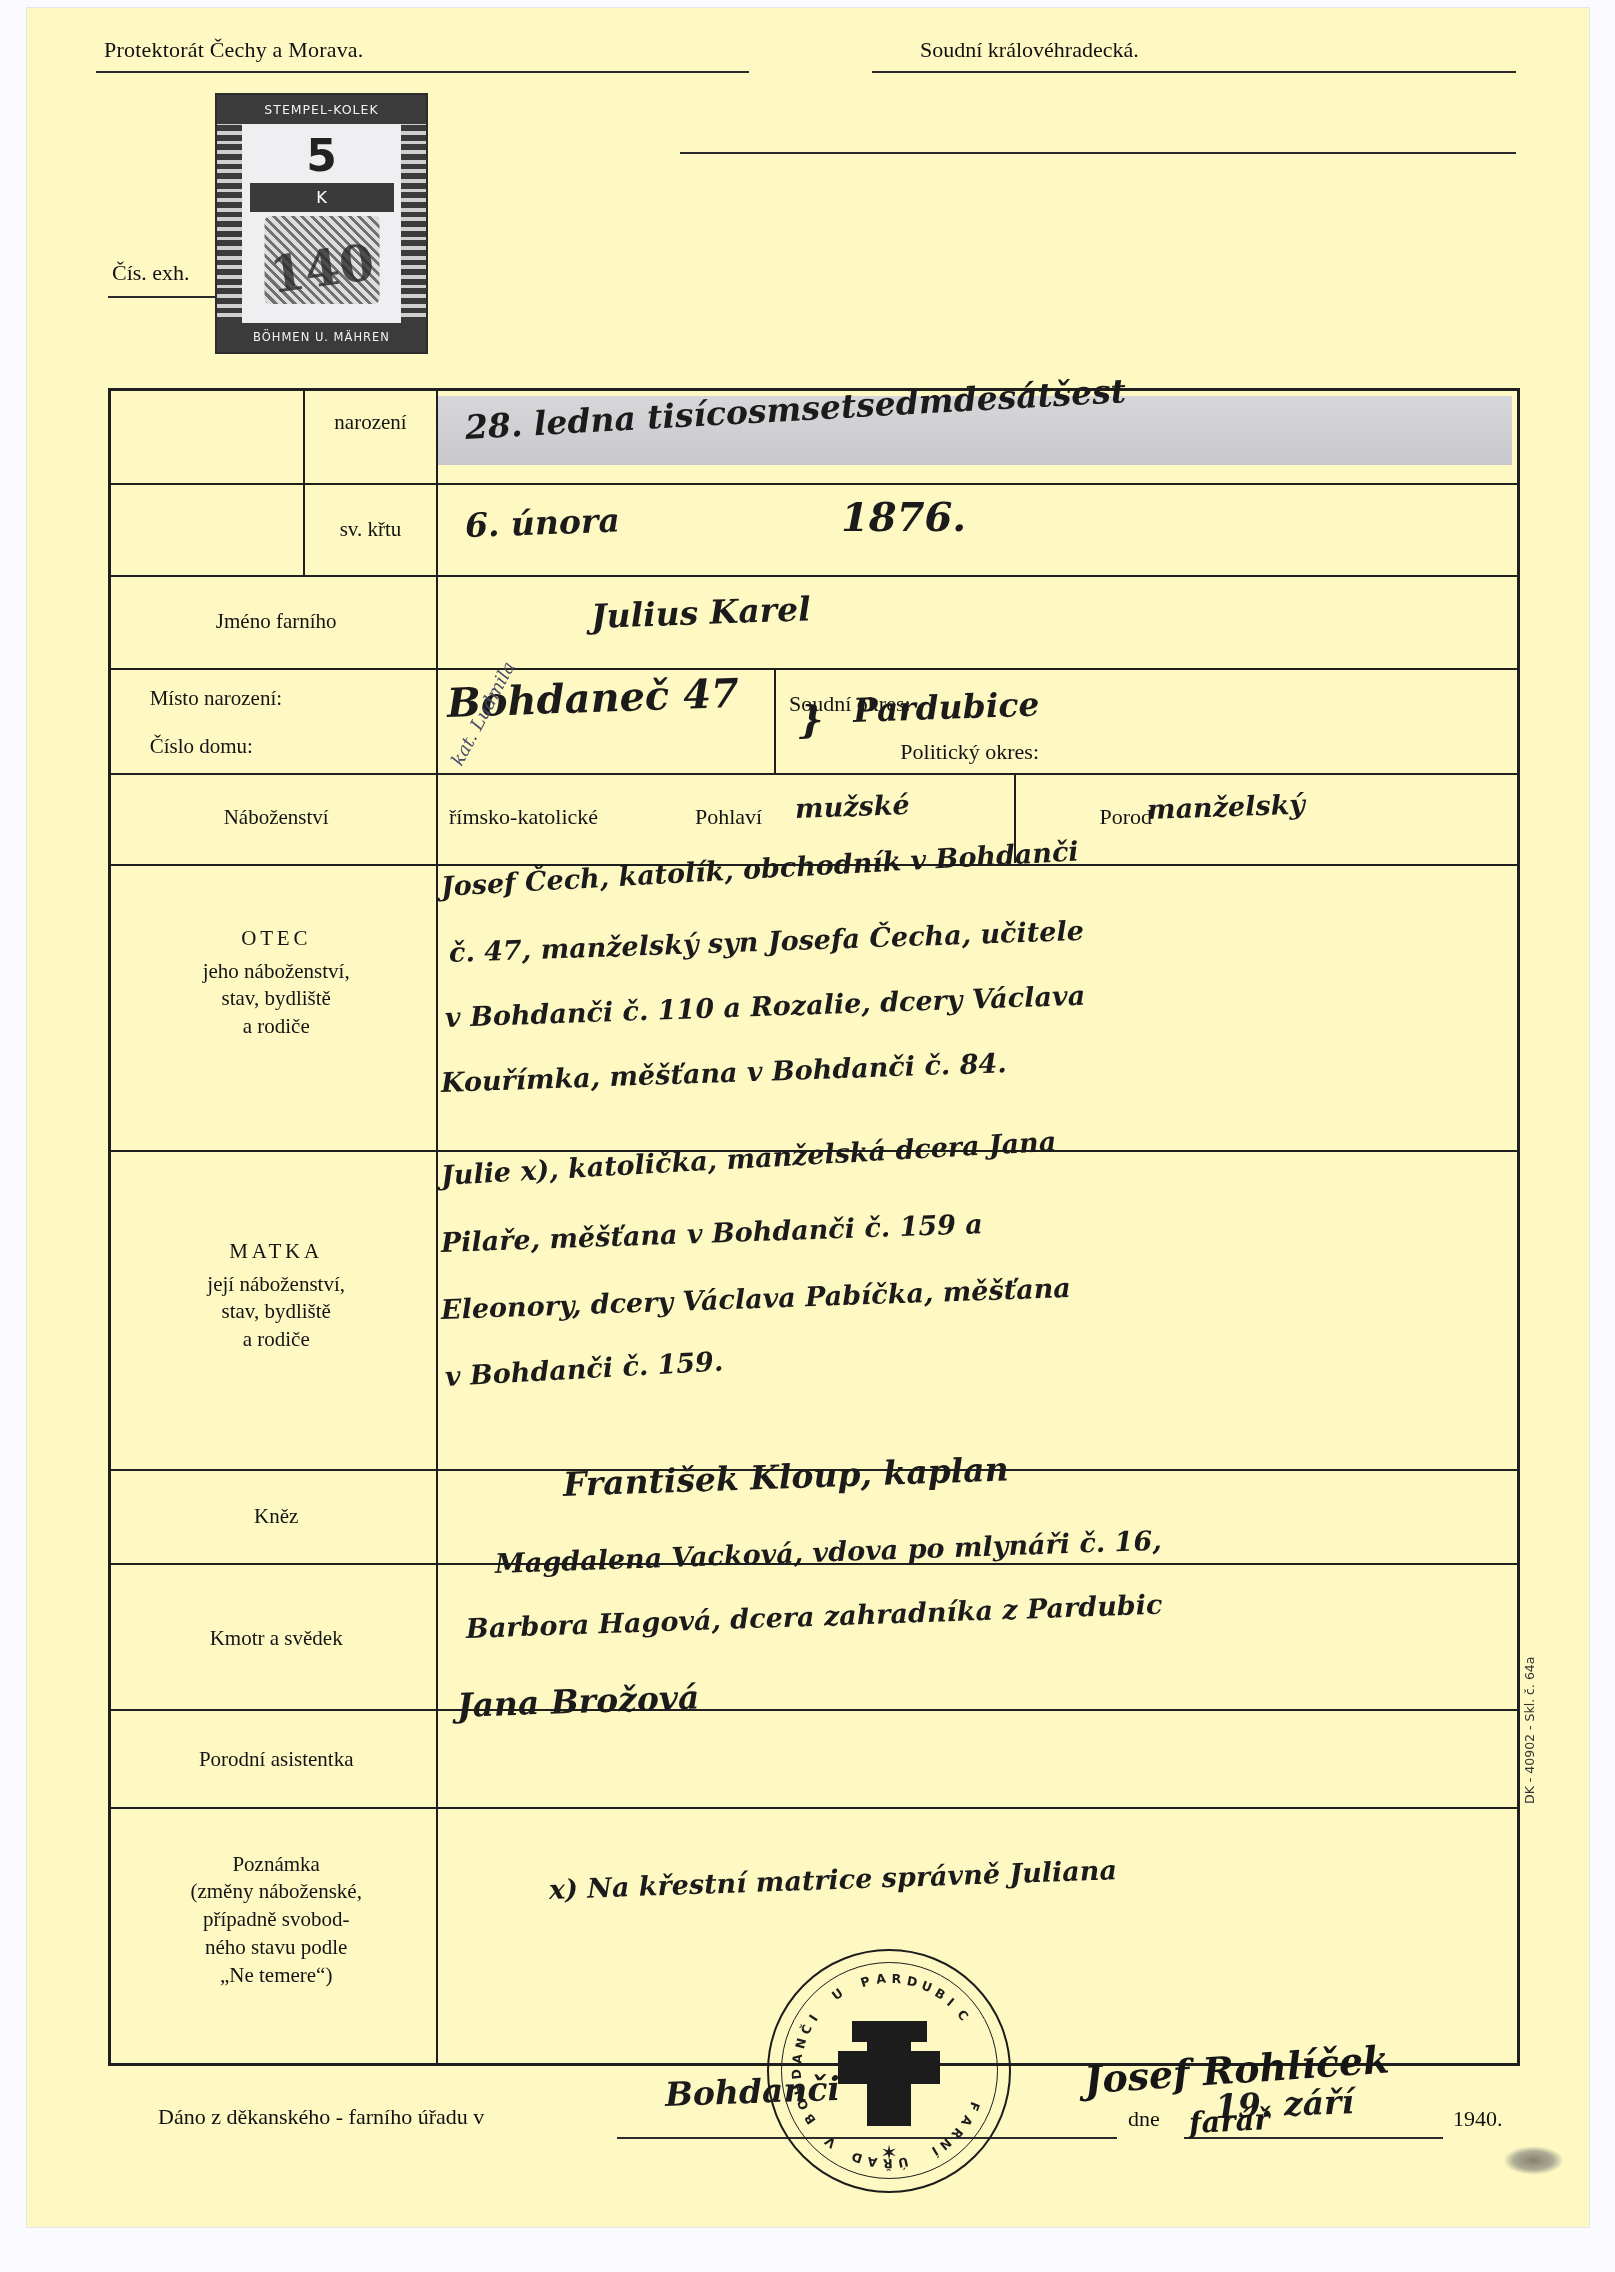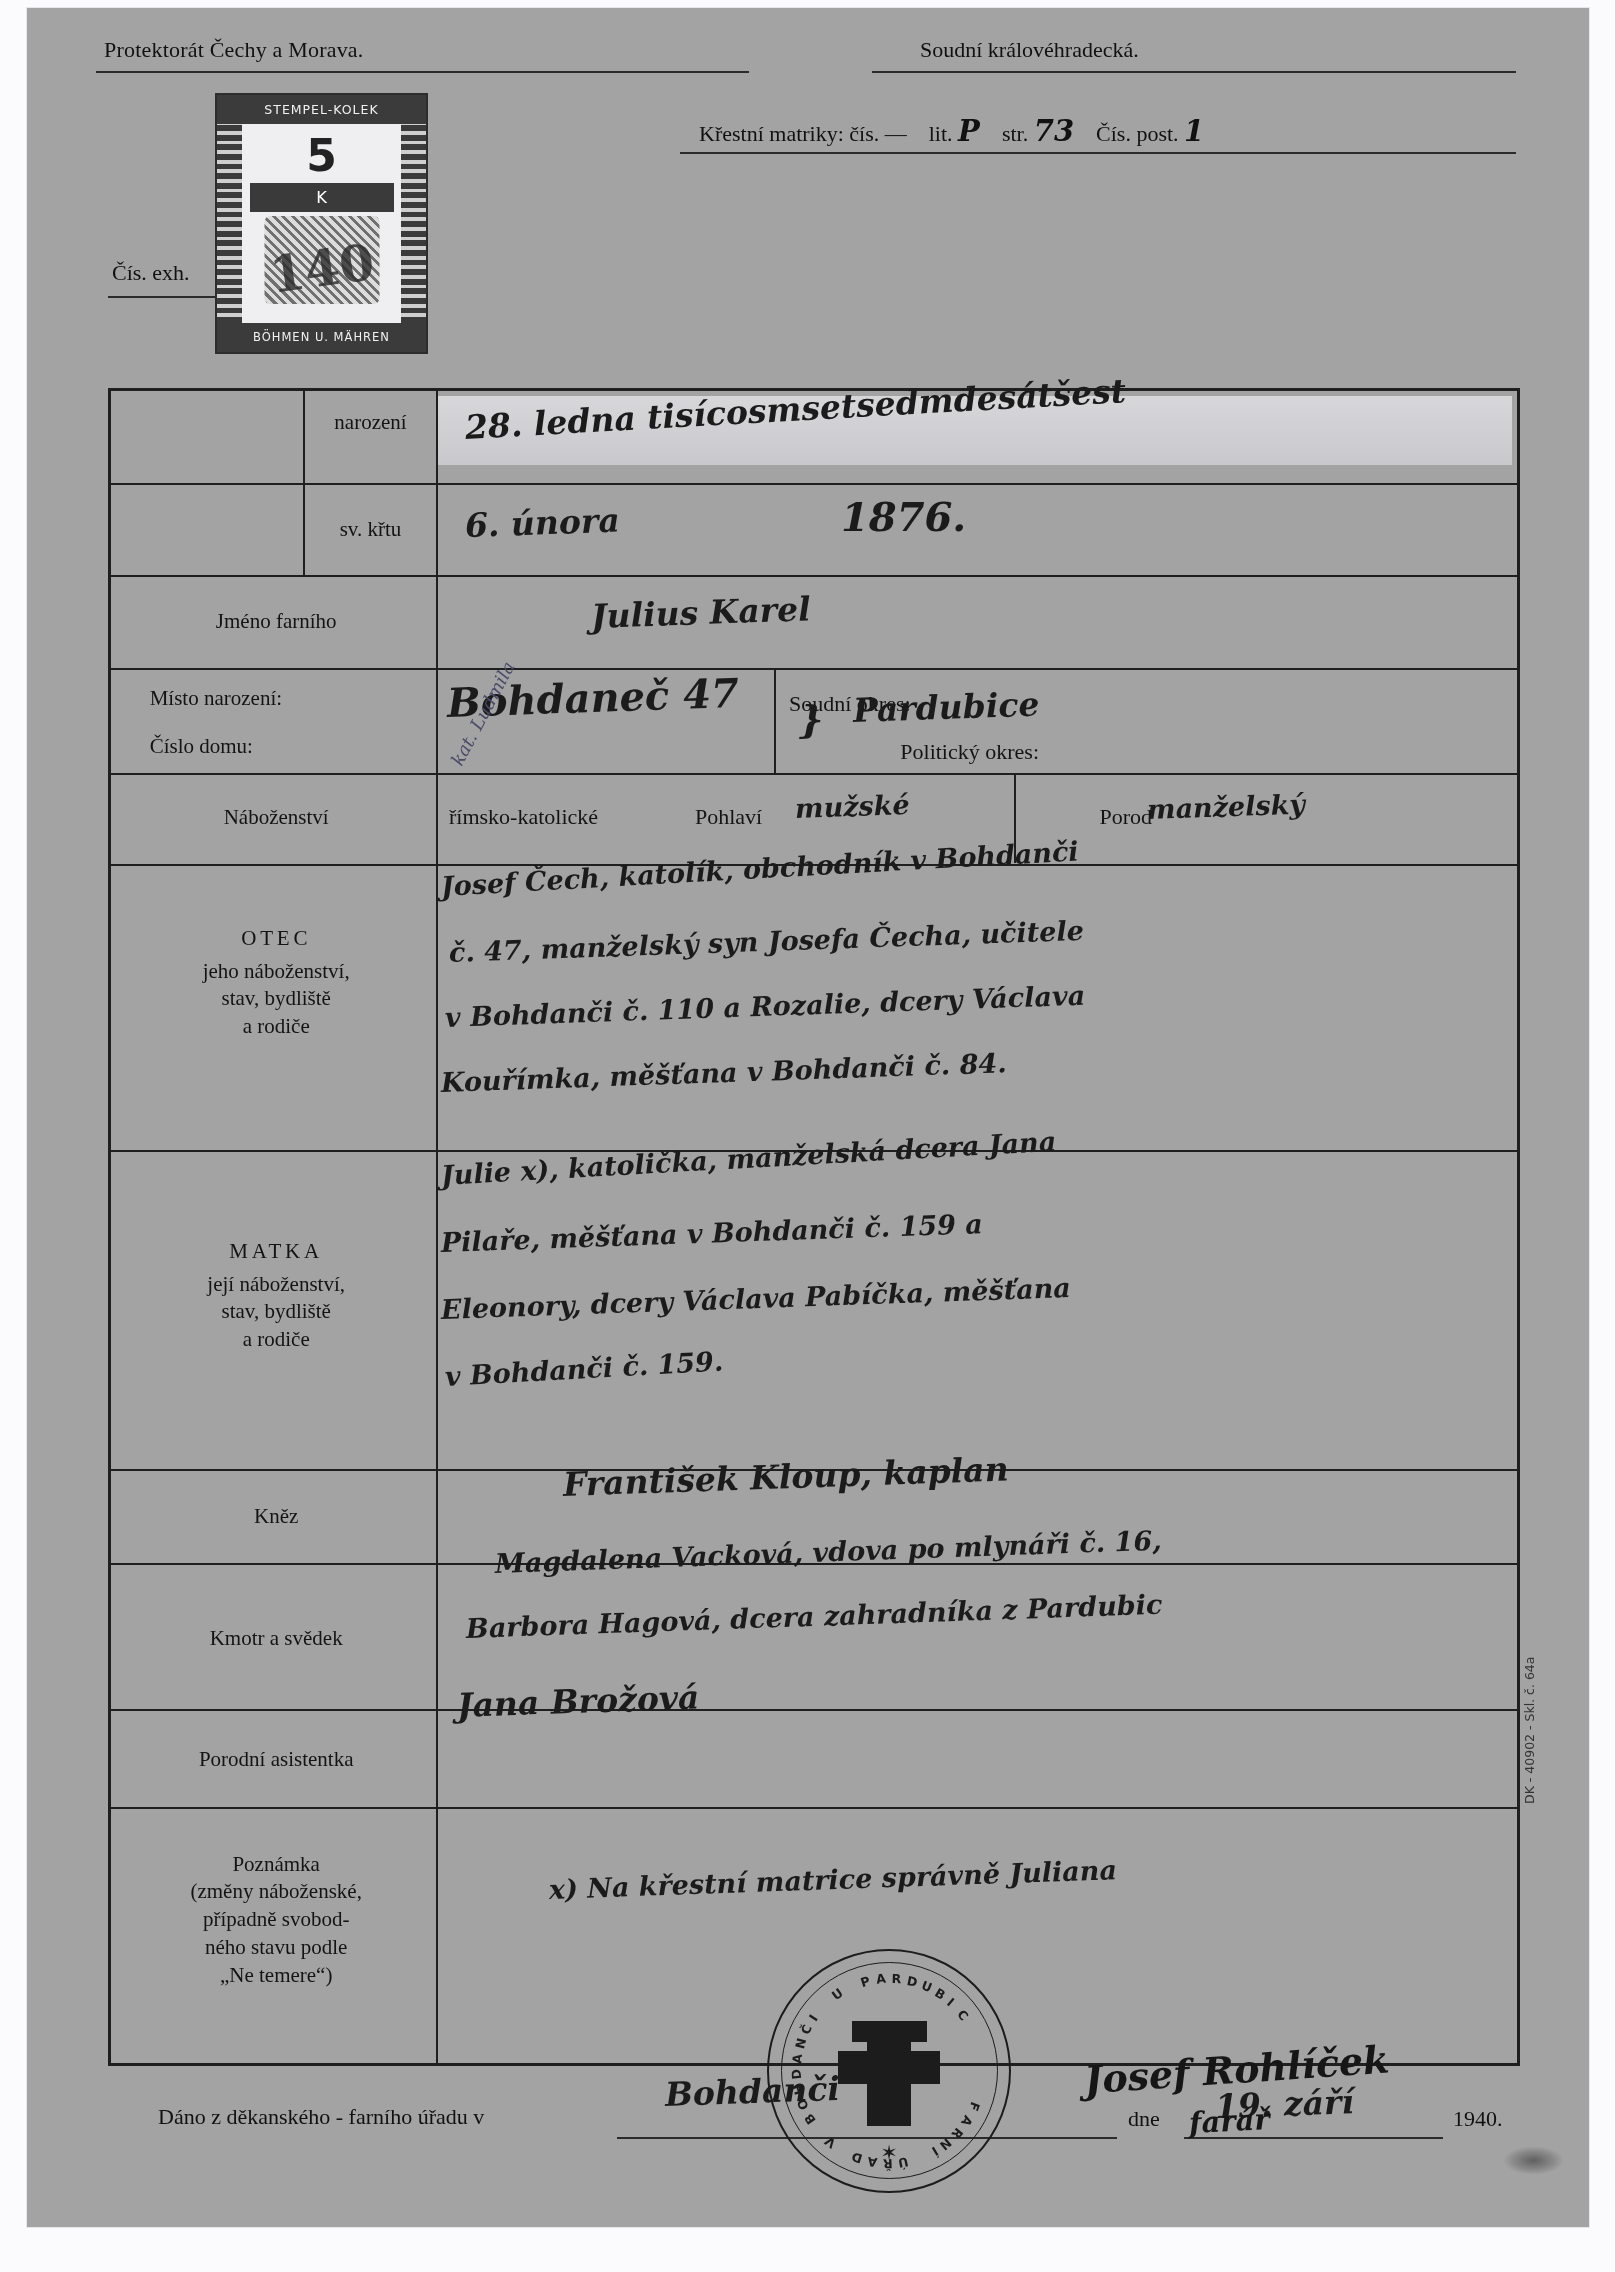--- a/index.html
+++ b/index.html
@@ -1,18 +1,18 @@
 <!DOCTYPE html>
 <html><head>
 <meta charset="utf-8">
 <style>
   html,body{margin:0;padding:0;background:#f4f3f6;}
   body{width:1616px;height:2273px;font-family:"Liberation Serif",serif;color:#111;position:relative;overflow:hidden;}
   .page{position:absolute;left:0;top:0;width:1616px;height:2273px;background:#fbfafc;}
-  .scan{position:absolute;left:27px;top:7.7px;width:1562px;height:2219px;background:#a3a3a3;box-shadow:0 0 0 1px #e7e6ea;}
+  .scan{position:absolute;left:27px;top:7.7px;width:1562px;height:2219px;background:#fef9c3;box-shadow:0 0 0 1px #e7e6ea;}
 
   
   .hdr-left{position:absolute;left:77px;top:29px;font-size:22px;letter-spacing:0.2px;}
   .hdr-left-rule{position:absolute;left:69px;top:63px;width:653px;height:1.9px;background:#2b2b2b;}
   .hdr-right{position:absolute;left:893px;top:29px;font-size:22px;}
   .hdr-right-rule{position:absolute;left:845px;top:63px;width:644px;height:1.9px;background:#2b2b2b;}
 
   .matrix-line{position:absolute;left:672px;top:106px;font-size:22px;white-space:nowrap;}
   .matrix-rule{position:absolute;left:653px;top:144px;width:836px;height:1.9px;background:#2b2b2b;}
   .hw-s{font-family:"DejaVu Serif",serif;font-style:italic;font-weight:700;font-size:29px;}
@@ -75,33 +75,20 @@
 <body>
 
 <div class="page">
   <div class="scan">
 
     <div class="hdr-left">Protektorát Čechy a Morava.</div>
     <div class="hdr-left-rule"></div>
     <div class="hdr-right">Soudní královéhradecká.</div>
     <div class="hdr-right-rule"></div>
 
-    <div class="matrix-line">
-      <span>Křestní matriky: čís.</span>
-      <span>—</span>
-      &nbsp;&nbsp;
-      <span>lit.</span>
-      <span class="hw-s">P</span>
-      &nbsp;&nbsp;
-      <span>str.</span>
-      <span class="hw-s">73</span>
-      &nbsp;&nbsp;
-      <span>Čís. post.</span>
-      <span class="hw-s">1</span>
-    </div>
     <div class="matrix-rule"></div>
 
     <div class="cis-exh">Čís. exh.</div>
     <div class="cis-exh-rule"></div>
 
 
     <div class="stamp">
       <div class="band-top">STEMPEL-KOLEK</div>
       <div class="side-l"></div>
       <div class="side-r"></div>

